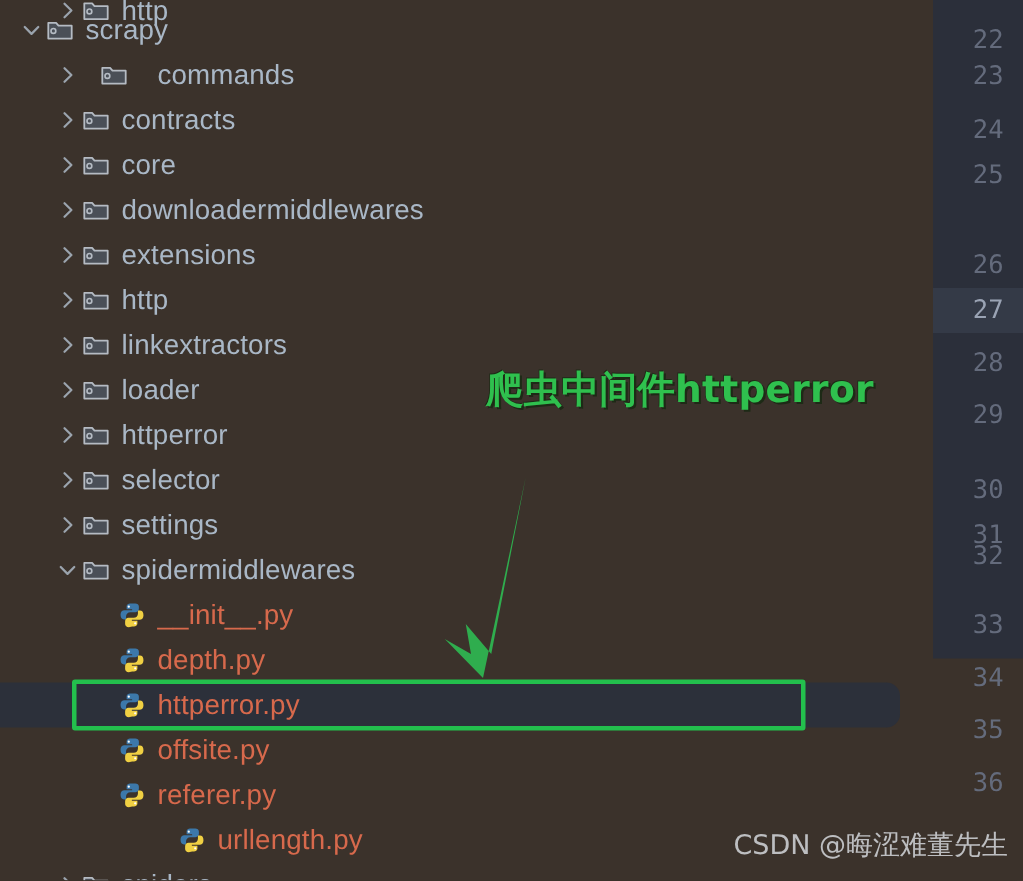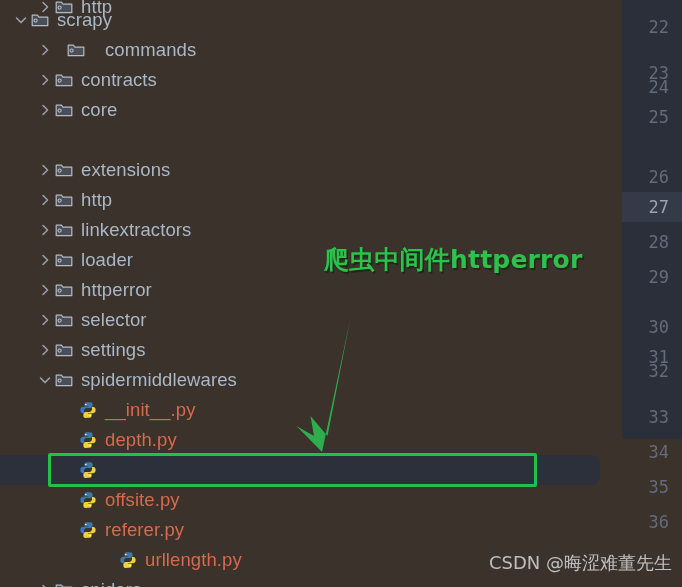--- a/index.html
+++ b/index.html
@@ -239,20 +239,36 @@
           </span>
           <span class="ficon">
             <svg width="18" height="16" viewBox="0 0 18 16">
               <path d="M1.2 3.2 h5.2 l1.6 1.9 h8.8 v8.6 h-15.6 z" fill="#4a4f57" stroke="#b5bbc3" stroke-width="1.2" stroke-linejoin="round"></path>
               <circle cx="4.6" cy="8.6" r="1.6" fill="none" stroke="#b5bbc3" stroke-width="1.1"></circle>
             </svg>
           </span>
           <span class="label folder">core</span>
         </div>
       </div>
+      <div class="row" style="top: 125px;">
+        <div class="rowinner" style="margin-left: 36px;">
+          <span class="arrow">
+            <svg width="14" height="14" viewBox="0 0 14 14">
+              <path d="M 5 2.5 L 9.6 7 L 5 11.5" fill="none" stroke="#9aa3ad" stroke-width="1.5" stroke-linecap="round" stroke-linejoin="round"></path>
+            </svg>
+          </span>
+          <span class="ficon">
+            <svg width="18" height="16" viewBox="0 0 18 16">
+              <path d="M1.2 3.2 h5.2 l1.6 1.9 h8.8 v8.6 h-15.6 z" fill="#4a4f57" stroke="#b5bbc3" stroke-width="1.2" stroke-linejoin="round"></path>
+              <circle cx="4.6" cy="8.6" r="1.6" fill="none" stroke="#b5bbc3" stroke-width="1.1"></circle>
+            </svg>
+          </span>
+          <span class="label folder">downloadermiddlewares</span>
+        </div>
+      </div>
       <div class="row" style="top: 155px;">
         <div class="rowinner" style="margin-left: 36px;">
           <span class="arrow">
             <svg width="14" height="14" viewBox="0 0 14 14">
               <path d="M 5 2.5 L 9.6 7 L 5 11.5" fill="none" stroke="#9aa3ad" stroke-width="1.5" stroke-linecap="round" stroke-linejoin="round"></path>
             </svg>
           </span>
           <span class="ficon">
             <svg width="18" height="16" viewBox="0 0 18 16">
               <path d="M1.2 3.2 h5.2 l1.6 1.9 h8.8 v8.6 h-15.6 z" fill="#4a4f57" stroke="#b5bbc3" stroke-width="1.2" stroke-linejoin="round"></path>
@@ -407,20 +423,21 @@
         <div class="rowinner" style="margin-left: 60px;">
           <span class="arrow empty"></span>
           <span class="ficon">
             <svg width="18" height="18" viewBox="0 0 20 20">
               <path d="M9.9 1.4 c-2.1 0-3.9.4-3.9 2.3 v2.1 h4.1 v.7 H4.4 c-1.6 0-2.9 1-2.9 3.4 0 2.4 1.1 3.4 2.6 3.4 h1.5 v-2.4 c0-1.7 1.4-3 3.1-3 h3.9 c1.4 0 2.5-1.1 2.5-2.5 V3.7 c0-1.4-1.2-2.3-2.7-2.3 z" fill="#3c78aa"></path>
               <circle cx="7.6" cy="3.8" r="0.85" fill="#ffffff"></circle>
               <path d="M10.1 18.6 c2.1 0 3.9-.4 3.9-2.3 v-2.1 H9.9 v-.7 h5.7 c1.6 0 2.9-1 2.9-3.4 0-2.4-1.1-3.4-2.6-3.4 h-1.5 v2.4 c0 1.7-1.4 3-3.1 3 H7.4 c-1.4 0-2.5 1.1-2.5 2.5 v2.1 c0 1.4 1.2 2.3 2.7 2.3 z" fill="#f0d043"></path>
               <circle cx="12.4" cy="16.2" r="0.85" fill="#ffffff"></circle>
             </svg>
           </span>
+          <span class="label pyfile">httperror.py</span>
         </div>
       </div>
       <div class="row" style="top: 485px;">
         <div class="rowinner" style="margin-left: 60px;">
           <span class="arrow empty"></span>
           <span class="ficon">
             <svg width="18" height="18" viewBox="0 0 20 20">
               <path d="M9.9 1.4 c-2.1 0-3.9.4-3.9 2.3 v2.1 h4.1 v.7 H4.4 c-1.6 0-2.9 1-2.9 3.4 0 2.4 1.1 3.4 2.6 3.4 h1.5 v-2.4 c0-1.7 1.4-3 3.1-3 h3.9 c1.4 0 2.5-1.1 2.5-2.5 V3.7 c0-1.4-1.2-2.3-2.7-2.3 z" fill="#3c78aa"></path>
               <circle cx="7.6" cy="3.8" r="0.85" fill="#ffffff"></circle>
               <path d="M10.1 18.6 c2.1 0 3.9-.4 3.9-2.3 v-2.1 H9.9 v-.7 h5.7 c1.6 0 2.9-1 2.9-3.4 0-2.4-1.1-3.4-2.6-3.4 h-1.5 v2.4 c0 1.7-1.4 3-3.1 3 H7.4 c-1.4 0-2.5 1.1-2.5 2.5 v2.1 c0 1.4 1.2 2.3 2.7 2.3 z" fill="#f0d043"></path>
@@ -471,21 +488,21 @@
               <circle cx="4.6" cy="8.6" r="1.6" fill="none" stroke="#b5bbc3" stroke-width="1.1"></circle>
             </svg>
           </span>
           <span class="label folder">spiders</span>
         </div>
       </div>
     </div>
 
   <div id="gutter">
       <div class="lnum" style="top: 12px;">22</div>
-      <div class="lnum" style="top: 58px;">23</div>
+      <div class="lnum" style="top: 36px;">23</div>
       <div class="lnum" style="top: 72px;">24</div>
       <div class="lnum" style="top: 102px;">25</div>
       <div class="lnum" style="top: 162px;">26</div>
       <div class="lnum-hl" style="top: 192px;"></div>
       <div class="lnum current" style="top: 192px;">27</div>
       <div class="lnum" style="top: 227px;">28</div>
       <div class="lnum" style="top: 262px;">29</div>
       <div class="lnum" style="top: 312px;">30</div>
       <div class="lnum" style="top: 342px;">31</div>
       <div class="lnum" style="top: 356px;">32</div>

